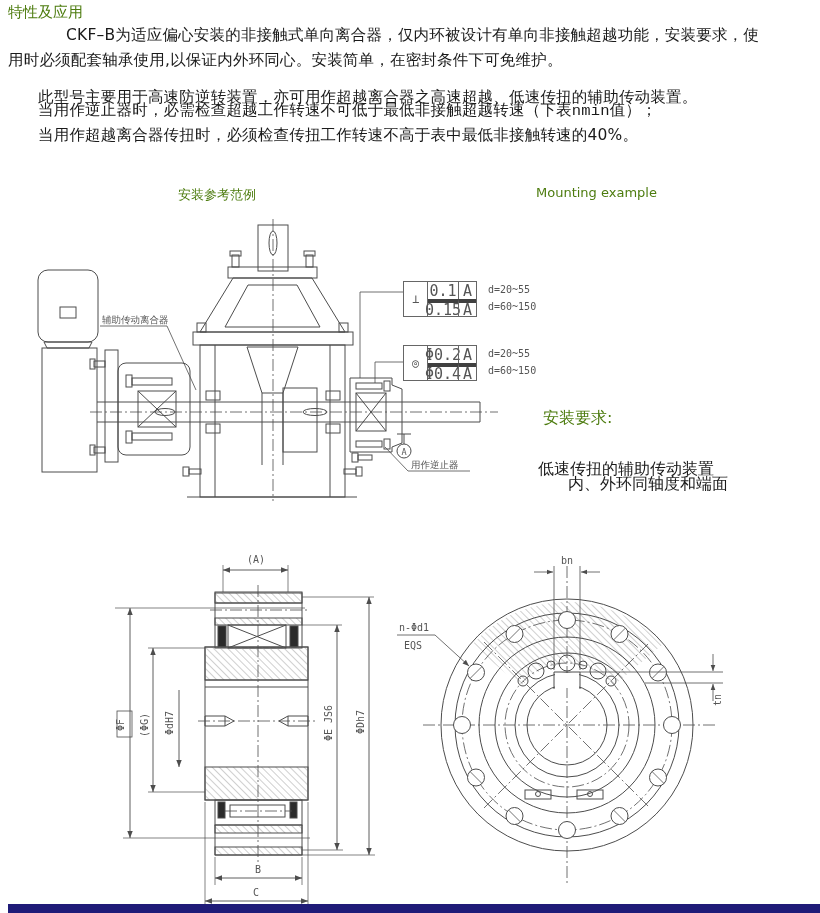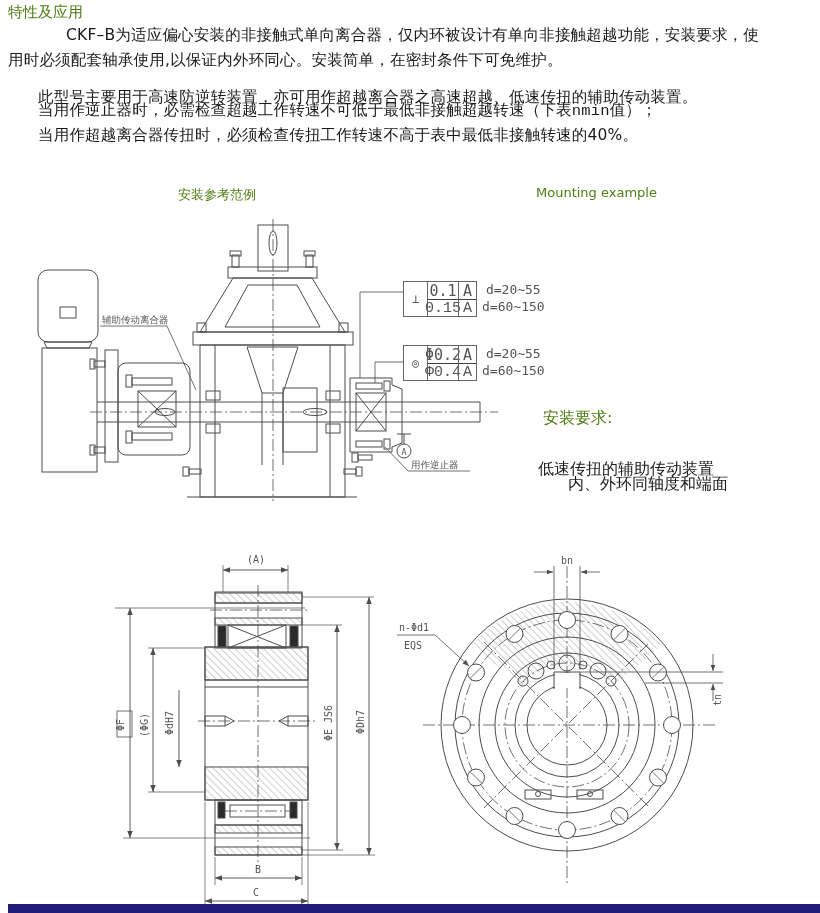--- a/index.html
+++ b/index.html
@@ -10,23 +10,23 @@
   .abs{position:absolute;white-space:nowrap;}
   .navy{color:#4d7c0f;font-weight:normal;}
   .para{font-size:15.5px;letter-spacing:0.2px;}
   .hdr{font-size:13px;}
   .req{font-size:16px;text-align:center;}
   
   .tol{position:absolute;display:flex;align-items:stretch;font-family:"DejaVu Sans Mono",monospace;color:#555;}
   .tol-grid{display:grid;grid-template-columns:24px 30px 18px;grid-auto-rows:17px;border:1px solid #666;background:#fff;}
   .tol-sym{grid-row:1/3;display:flex;align-items:center;justify-content:center;font-size:12px;border-right:1px solid #666;}
   .tol-cell{display:flex;align-items:center;justify-content:center;font-size:15px;}
-  .tol-cell.r2{border-top:1px solid #404040;font-family:Liberation Mono, monospace;}
+  .tol-cell.r2{border-top:4px solid #404040;}
   .tol-cell.dat{border-left:1px solid #666;}
-  .tol-ranges{margin-left:5px;font-size:13px;line-height:17px;text-align:center;}
+  .tol-ranges{margin-left:11px;font-size:10px;line-height:17px;}
   svg{position:absolute;overflow:visible;}
   svg text{font-family:"DejaVu Sans Mono",monospace;fill:#555;}
   svg .cjk{font-family:"DejaVu Sans",sans-serif;}
   .botbar{position:absolute;left:8px;top:904px;width:812px;height:9px;background:#1f1b78;}
 </style>
 </head>
 <body>
 
 <div class="abs navy" style="left:8px;top:3px;font-size:15px;">特性及应用</div>
 <div class="abs para" style="left:66px;top:25px;">CKF–B为适应偏心安装的非接触式单向离合器，仅内环被设计有单向非接触超越功能，安装要求，使</div>

